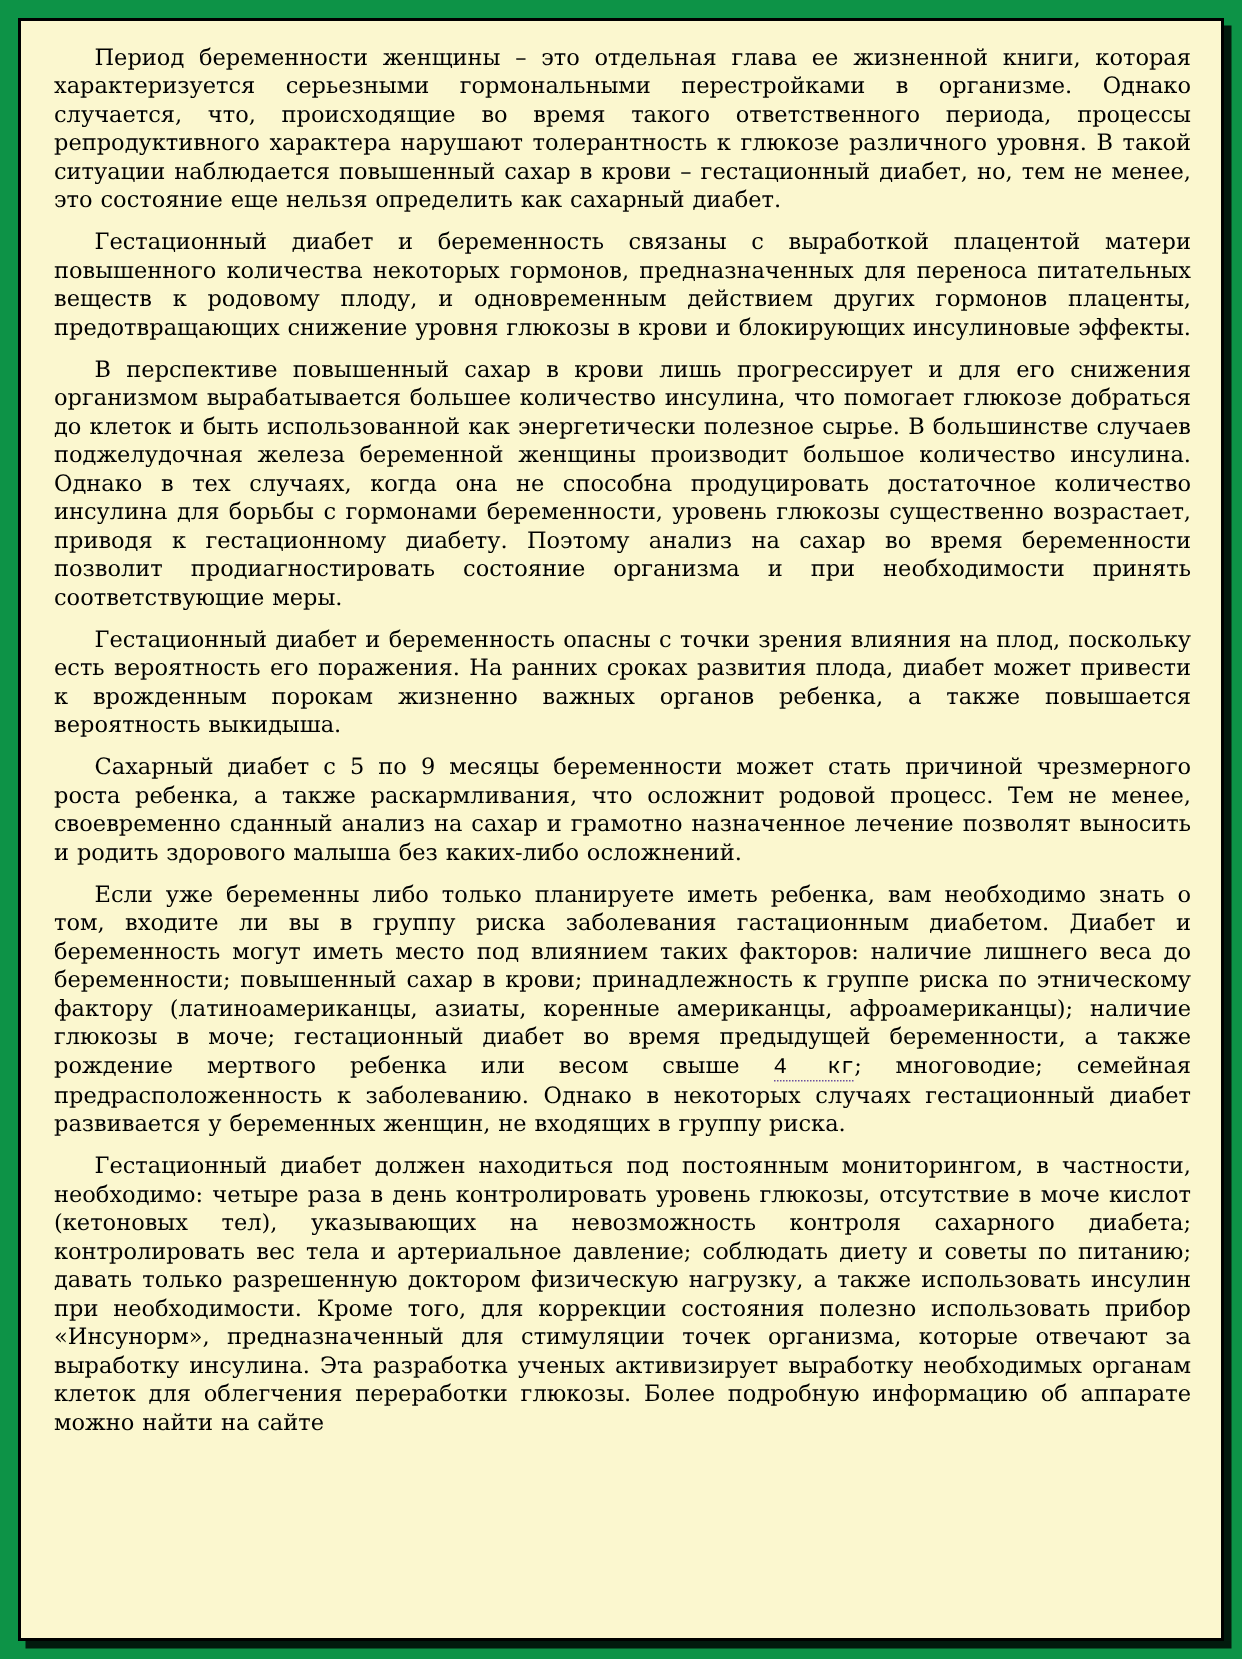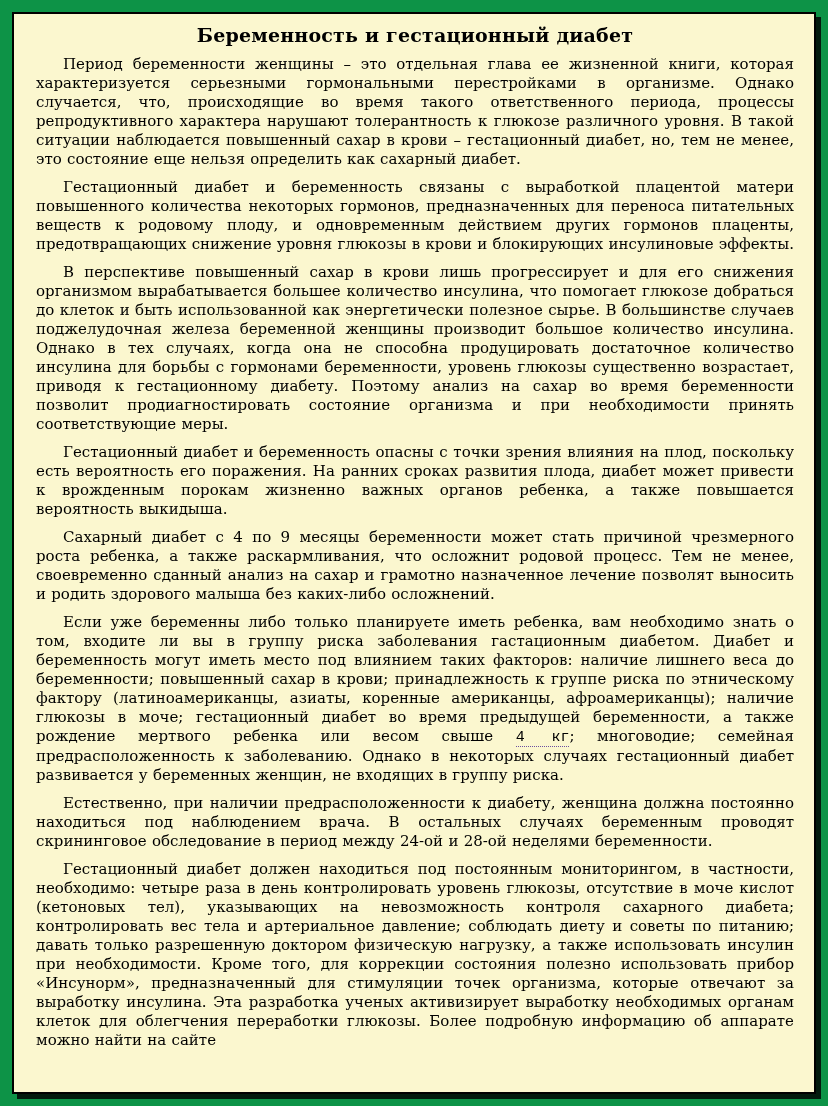--- a/index.html
+++ b/index.html
@@ -51,25 +51,23 @@
     border-bottom:1px dotted var(--dotted-underline);
     cursor:pointer;
     font-family:Liberation Mono, monospace;
   }
 </style>
 </head>
 <body>
 
 <div class="frame">
   <div class="panel">
-    <h1 class="title">Беременность и гестационный диабет</h1>
     <div id="doc-body">
         <p class="para"><span>Период беременности женщины – это отдельная глава ее жизненной книги, которая характеризуется серьезными гормональными перестройками в организме. Однако случается, что, происходящие во время такого ответственного периода, процессы репродуктивного характера нарушают толерантность к глюкозе различного уровня. В такой ситуации наблюдается повышенный сахар в крови – гестационный диабет, но, тем не менее, это состояние еще нельзя определить как сахарный диабет.</span></p>
         <p class="para"><span>Гестационный диабет и беременность связаны с выработкой плацентой матери повышенного количества некоторых гормонов, предназначенных для переноса питательных веществ к родовому плоду, и одновременным действием других гормонов плаценты, предотвращающих снижение уровня глюкозы в крови и блокирующих инсулиновые эффекты.</span></p>
         <p class="para"><span>В перспективе повышенный сахар в крови лишь прогрессирует и для его снижения организмом вырабатывается большее количество инсулина, что помогает глюкозе добраться до клеток и быть использованной как энергетически полезное сырье. В большинстве случаев поджелудочная железа беременной женщины производит большое количество инсулина. Однако в тех случаях, когда она не способна продуцировать достаточное количество инсулина для борьбы с гормонами беременности, уровень глюкозы существенно возрастает, приводя к гестационному диабету. Поэтому анализ на сахар во время беременности позволит продиагностировать состояние организма и при необходимости принять соответствующие меры.</span></p>
         <p class="para"><span>Гестационный диабет и беременность опасны с точки зрения влияния на плод, поскольку есть вероятность его поражения. На ранних сроках развития плода, диабет может привести к врожденным порокам жизненно важных органов ребенка, а также повышается вероятность выкидыша.</span></p>
-        <p class="para"><span>Сахарный диабет с 4 по 9 месяцы беременности может стать причиной чрезмерного роста ребенка, а также раскармливания, что осложнит родовой процесс. Тем не менее, своевременно сданный анализ на сахар и грамотно назначенное лечение позволят выносить и родить здорового малыша без каких-либо осложнений.</span></p>
+        <p class="para"><span>Сахарный диабет с 5 по 9 месяцы беременности может стать причиной чрезмерного роста ребенка, а также раскармливания, что осложнит родовой процесс. Тем не менее, своевременно сданный анализ на сахар и грамотно назначенное лечение позволят выносить и родить здорового малыша без каких-либо осложнений.</span></p>
         <p class="para"><span>Если уже беременны либо только планируете иметь ребенка, вам необходимо знать о том, входите ли вы в группу риска заболевания гастационным диабетом. Диабет и беременность могут иметь место под влиянием таких факторов: наличие лишнего веса до беременности; повышенный сахар в крови; принадлежность к группе риска по этническому фактору (латиноамериканцы, азиаты, коренные американцы, афроамериканцы); наличие глюкозы в моче; гестационный диабет во время предыдущей беременности, а также рождение мертвого ребенка или весом свыше </span><span class="link-dotted">4 кг</span><span>; многоводие; семейная предрасположенность к заболеванию. Однако в некоторых случаях гестационный диабет развивается у беременных женщин, не входящих в группу риска.</span></p>
-        <p class="para"><span>Естественно, при наличии предрасположенности к диабету, женщина должна постоянно находиться под наблюдением врача. В остальных случаях беременным проводят скрининговое обследование в период между 24-ой и 28-ой неделями беременности.</span></p>
         <p class="para"><span>Гестационный диабет должен находиться под постоянным мониторингом, в частности, необходимо: четыре раза в день контролировать уровень глюкозы, отсутствие в моче кислот (кетоновых тел), указывающих на невозможность контроля сахарного диабета; контролировать вес тела и артериальное давление; соблюдать диету и советы по питанию; давать только разрешенную доктором физическую нагрузку, а также использовать инсулин при необходимости. Кроме того, для коррекции состояния полезно использовать прибор «Инсунорм», предназначенный для стимуляции точек организма, которые отвечают за выработку инсулина. Эта разработка ученых активизирует выработку необходимых органам клеток для облегчения переработки глюкозы. Более подробную информацию об аппарате можно найти на сайте </span></p>
       </div>
   </div>
 </div>
 
 </body></html>

